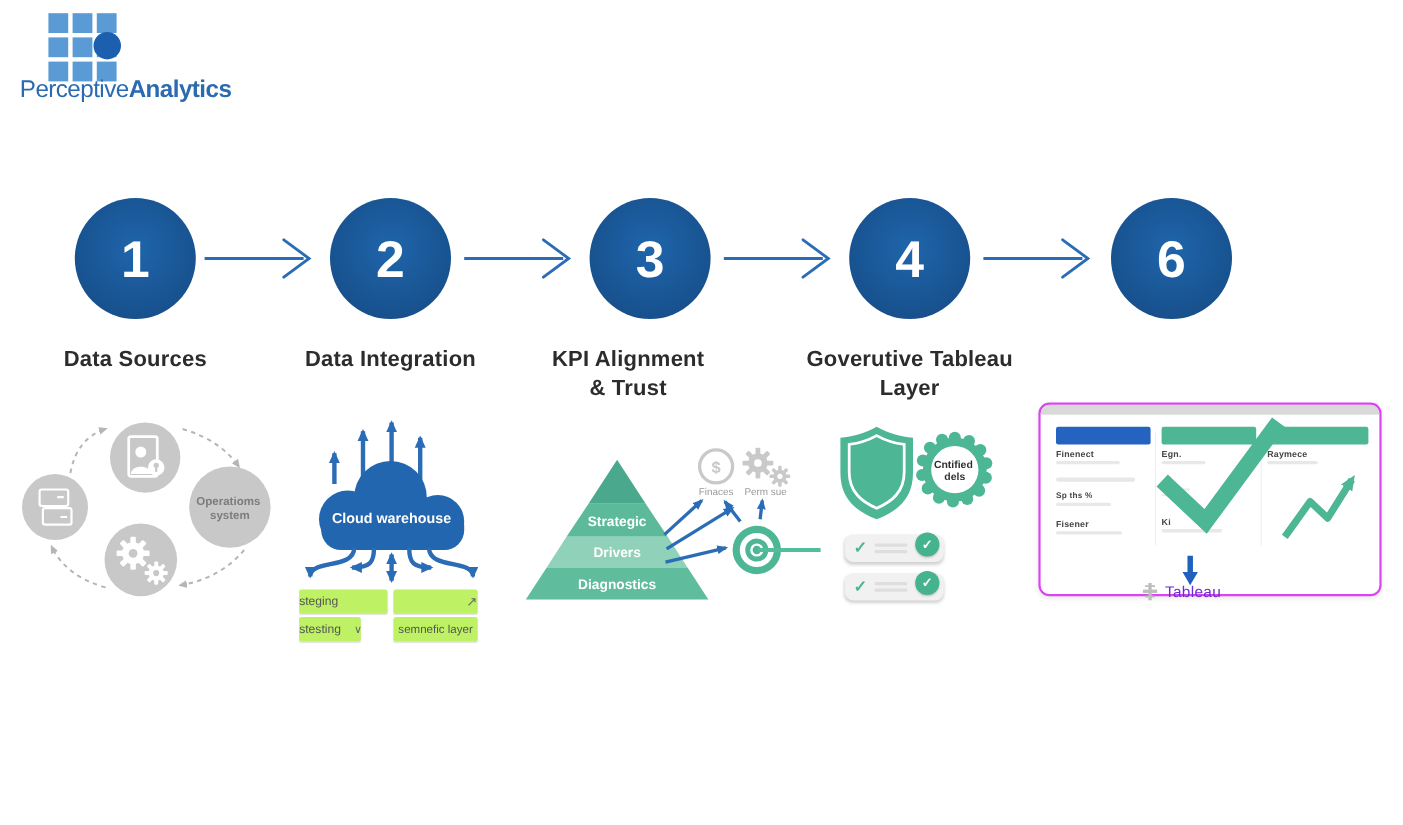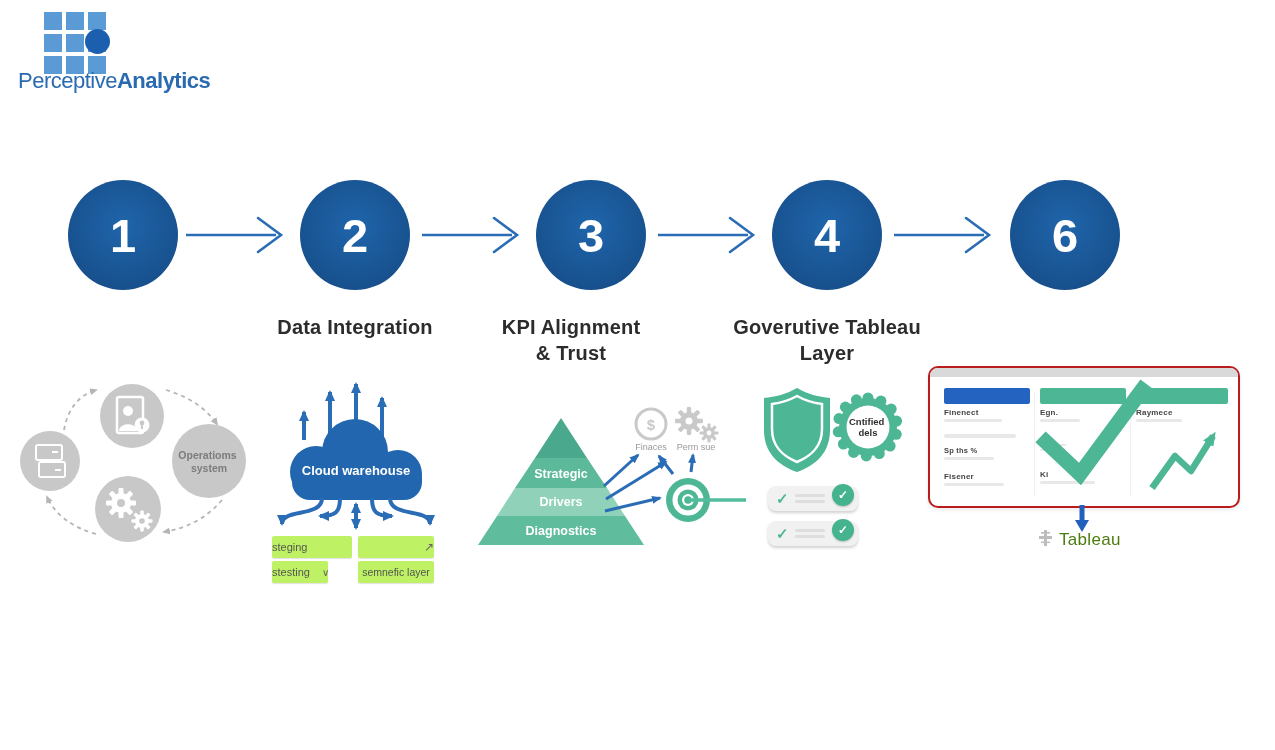--- a/index.html
+++ b/index.html
@@ -41,32 +41,32 @@
            box-shadow:0 2px 3px rgba(0,0,0,0.18);display:flex;align-items:center;
            padding:0 4px 0 8px;box-sizing:border-box;}
   .gov-check{color:#4db694;font-weight:700;font-size:15px;line-height:1;}
   .gov-lines{margin-left:6px;}
   .gov-lines i{display:block;width:30px;height:3px;background:#dedede;margin:3px 0;border-radius:2px;}
   .gov-circle{margin-left:auto;width:22px;height:22px;border-radius:50%;background:#45b48e;color:#fff;
               font-size:12px;font-weight:700;display:flex;align-items:center;justify-content:center;
               margin-top:-8px;box-shadow:0 1px 2px rgba(0,0,0,0.2);}
 
   
-  .dash-card{position:absolute;left:0;top:4px;width:312px;height:142px;background:#fff;
-             border:2px solid #b91c1c;border-radius:10px;box-sizing:border-box;
+  .dash-card{position:absolute;left:16px;top:4px;width:312px;height:176px;background:#fff;
+             border:2px solid #d946ef;border-radius:10px;box-sizing:border-box;
              box-shadow:0 2px 4px rgba(0,0,0,0.08);overflow:hidden;}
   .dash-strip{position:absolute;left:0;top:0;width:100%;height:9px;background:#d9d9d9;}
   .dash-bar{position:absolute;height:16px;border-radius:2px;}
   .dash-bar.blue{background:#2563c0;}
   .dash-bar.green{background:#4db694;}
   .dash-title{position:absolute;font-size:8px;font-weight:700;color:#454545;letter-spacing:0.2px;}
   .dash-line{position:absolute;background:#e8e8e8;border-radius:2px;}
   .dash-div{position:absolute;top:24px;height:104px;width:1px;background:#efefef;}
-  .tableau-row{position:absolute;display:flex;align-items:flex-start;gap:6px;color:#4d7c0f;
-               font-size:17px;font-weight:500;letter-spacing:0.3px;}
+  .tableau-row{position:absolute;display:flex;align-items:flex-start;gap:6px;color:#6d28d9;
+               font-size:14px;font-weight:500;letter-spacing:0.3px;}
 </style>
 </head>
 <body>
 
 <div class="canvas">
 
   <div class="logo">
     <div class="logo-grid">
       <div class="sq"></div>
         <div class="sq"></div>
@@ -110,20 +110,23 @@
   </svg>
   <svg class="step-arrow" style="left:656px;" width="110" height="44">
     <line x1="2" y1="22" x2="92" y2="22" stroke="#2a6cb5" stroke-width="2.6"></line>
     <polyline points="74,5 97,22 74,39" fill="none" stroke="#2a6cb5" stroke-width="2.6" stroke-linecap="round"></polyline>
   </svg>
   <svg class="step-arrow" style="left:892px;" width="110" height="44">
     <line x1="2" y1="22" x2="92" y2="22" stroke="#2a6cb5" stroke-width="2.6"></line>
     <polyline points="74,5 97,22 74,39" fill="none" stroke="#2a6cb5" stroke-width="2.6" stroke-linecap="round"></polyline>
   </svg>
 
+  <div class="step-label" style="left:3px;">
+    <div>Data Sources</div>
+  </div>
   <div class="step-label" style="left:235px;">
     <div>Data Integration</div>
   </div>
   <div class="step-label" style="left:451px;">
     <div>KPI Alignment</div>
     <div>&amp; Trust</div>
   </div>
   <div class="step-label" style="left:707px;">
     <div>Goverutive Tableau</div>
     <div>Layer</div>

